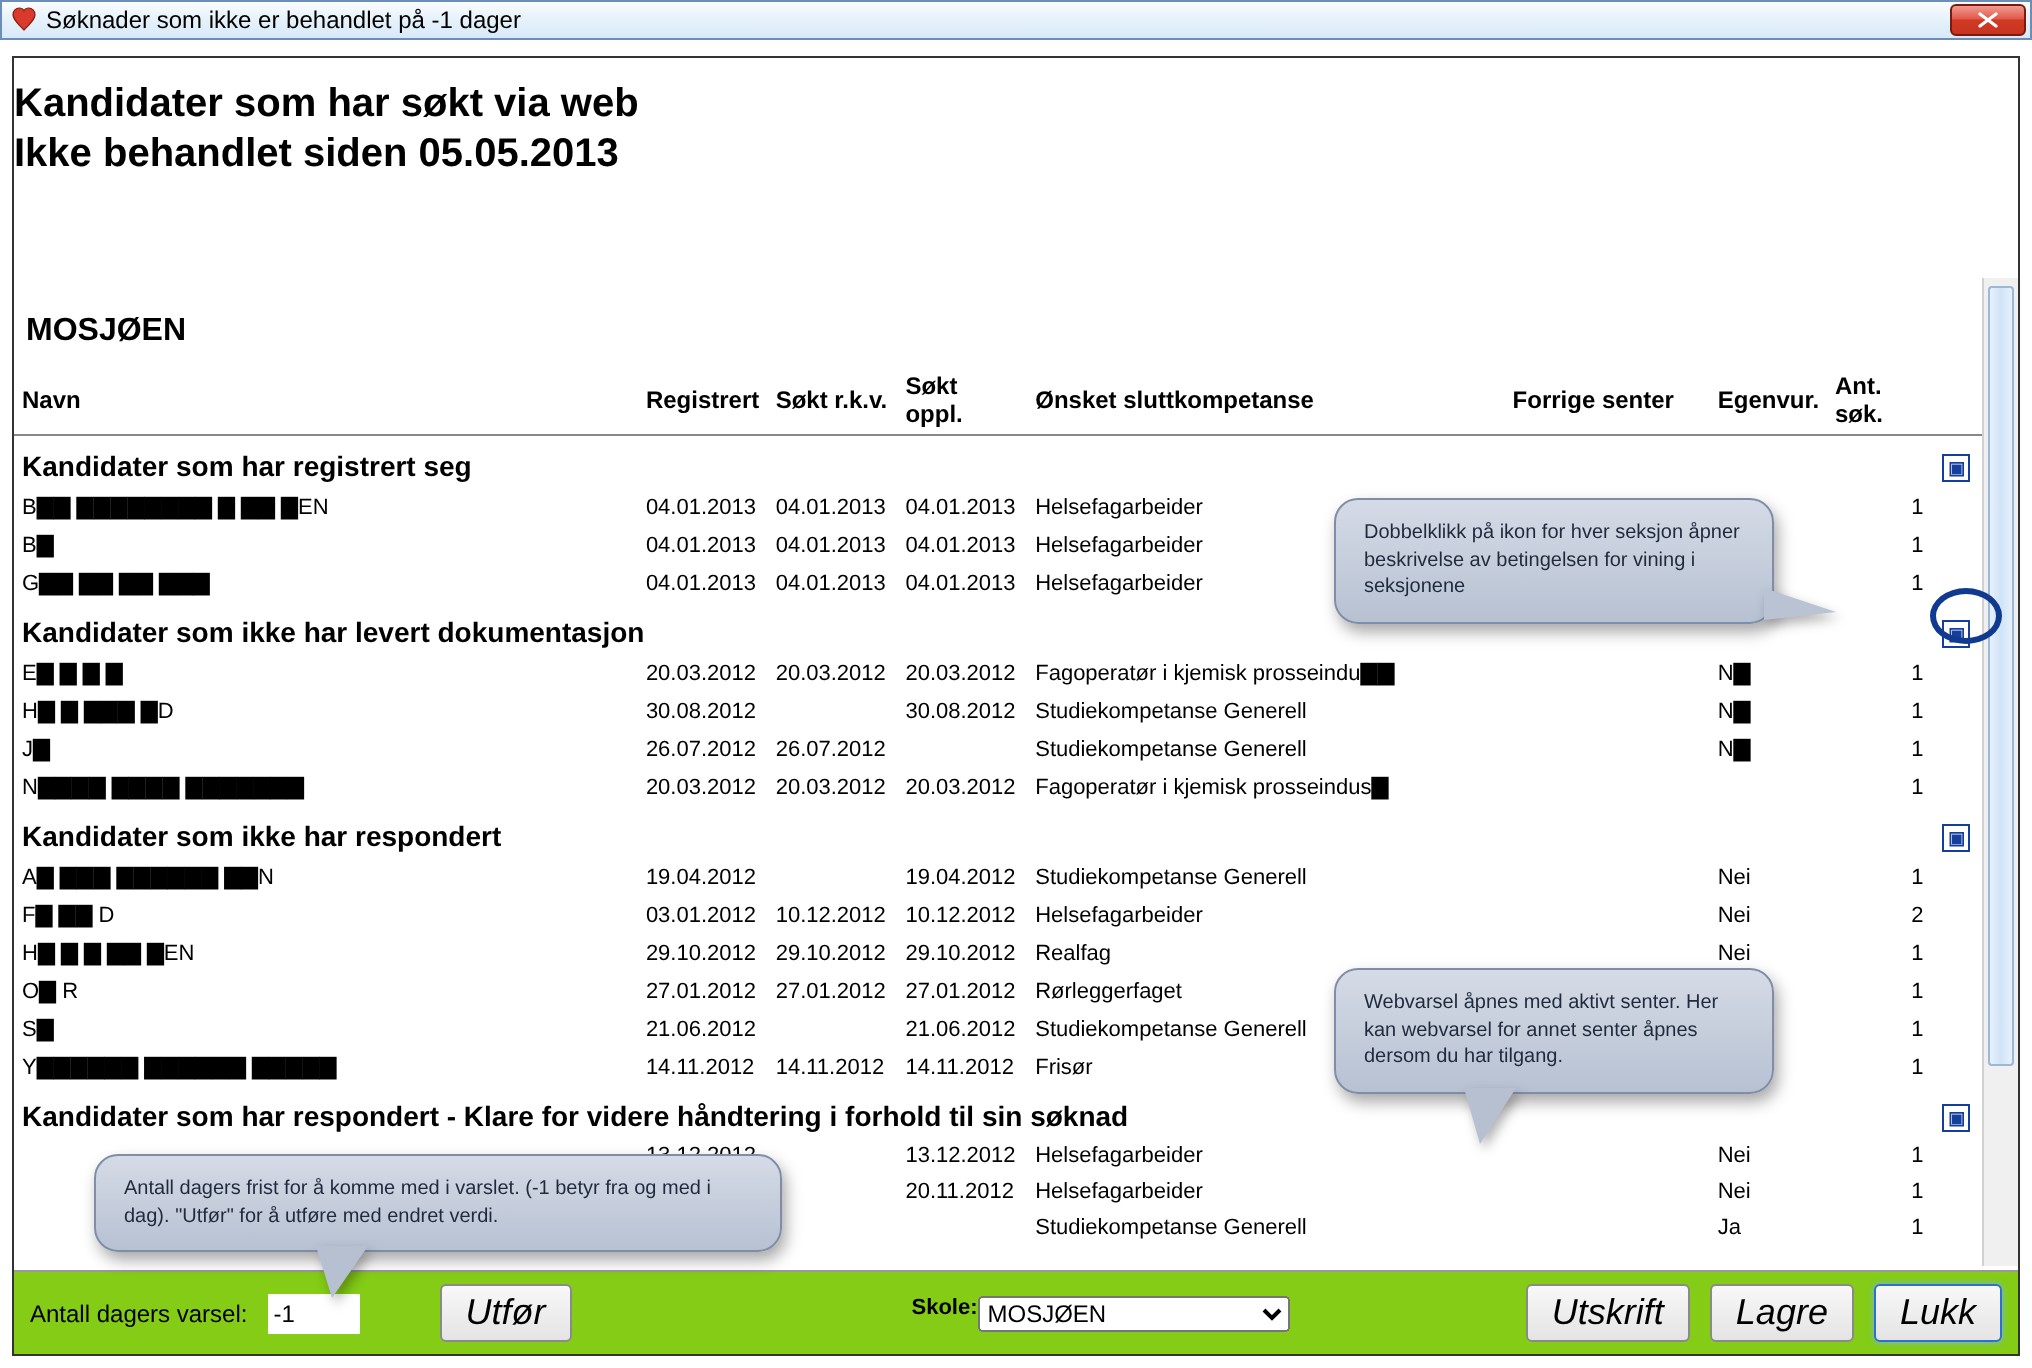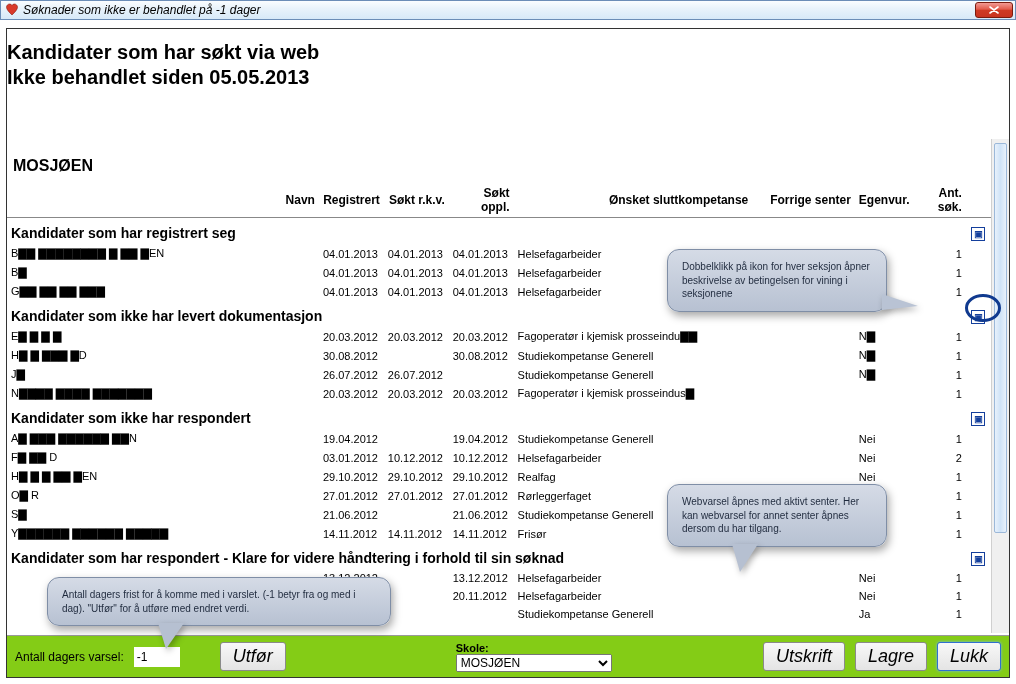--- a/index.html
+++ b/index.html
@@ -15,21 +15,20 @@
   }
   
   .titlebar {
     height: 20px;
     background: linear-gradient(to bottom, #fafdff 0%, #e9f3fb 40%, #d7e9f8 100%);
     border: 1px solid #6b8db7;
     display: flex;
     align-items: center;
     padding: 0 4px;
     position: relative;
-    font-style: italic;
   }
   .titlebar .app-icon {
     width: 14px; height: 14px;
     display: inline-flex; align-items: center; justify-content: center;
     margin-right: 4px;
   }
   .titlebar .title-text {
     font-size: 12px;
     color: #000;
   }
@@ -85,21 +84,21 @@
     background: linear-gradient(to right,#e8f1fb,#cfe3f7,#e8f1fb);
     border: 1px solid #9bb8d9;
     border-radius: 2px;
   }
   table.grid {
     width: 100%;
     border-collapse: collapse;
     table-layout: fixed;
   }
   table.grid th {
-    text-align: right;
+    text-align: left;
     font-weight: bold;
     font-size: 12px;
     padding: 3px 4px;
     border-bottom: 1px solid #888;
   }
   table.grid td {
     font-size: 11px;
     padding: 3px 4px;
     white-space: nowrap;
     overflow: hidden;
@@ -158,21 +157,21 @@
     border: 1px solid #8a8a8a;
     border-radius: 3px;
     cursor: pointer;
     font-style: italic;
   }
   .btn.primary {
     border: 1px solid #2f6fd0;
     box-shadow: 0 0 3px #6fb2ff;
   }
   .skole-block {
-    display: flex; flex-direction: column;
+    display: flex; flex-direction: row;
     margin-left: 160px;
   }
   .skole-block .lbl { font-weight: bold; font-size: 11px; }
   .skole-block select {
     width: 156px;
     font-size: 12px;
   }
   .spacer { flex: 1; }
   
   .callout {

